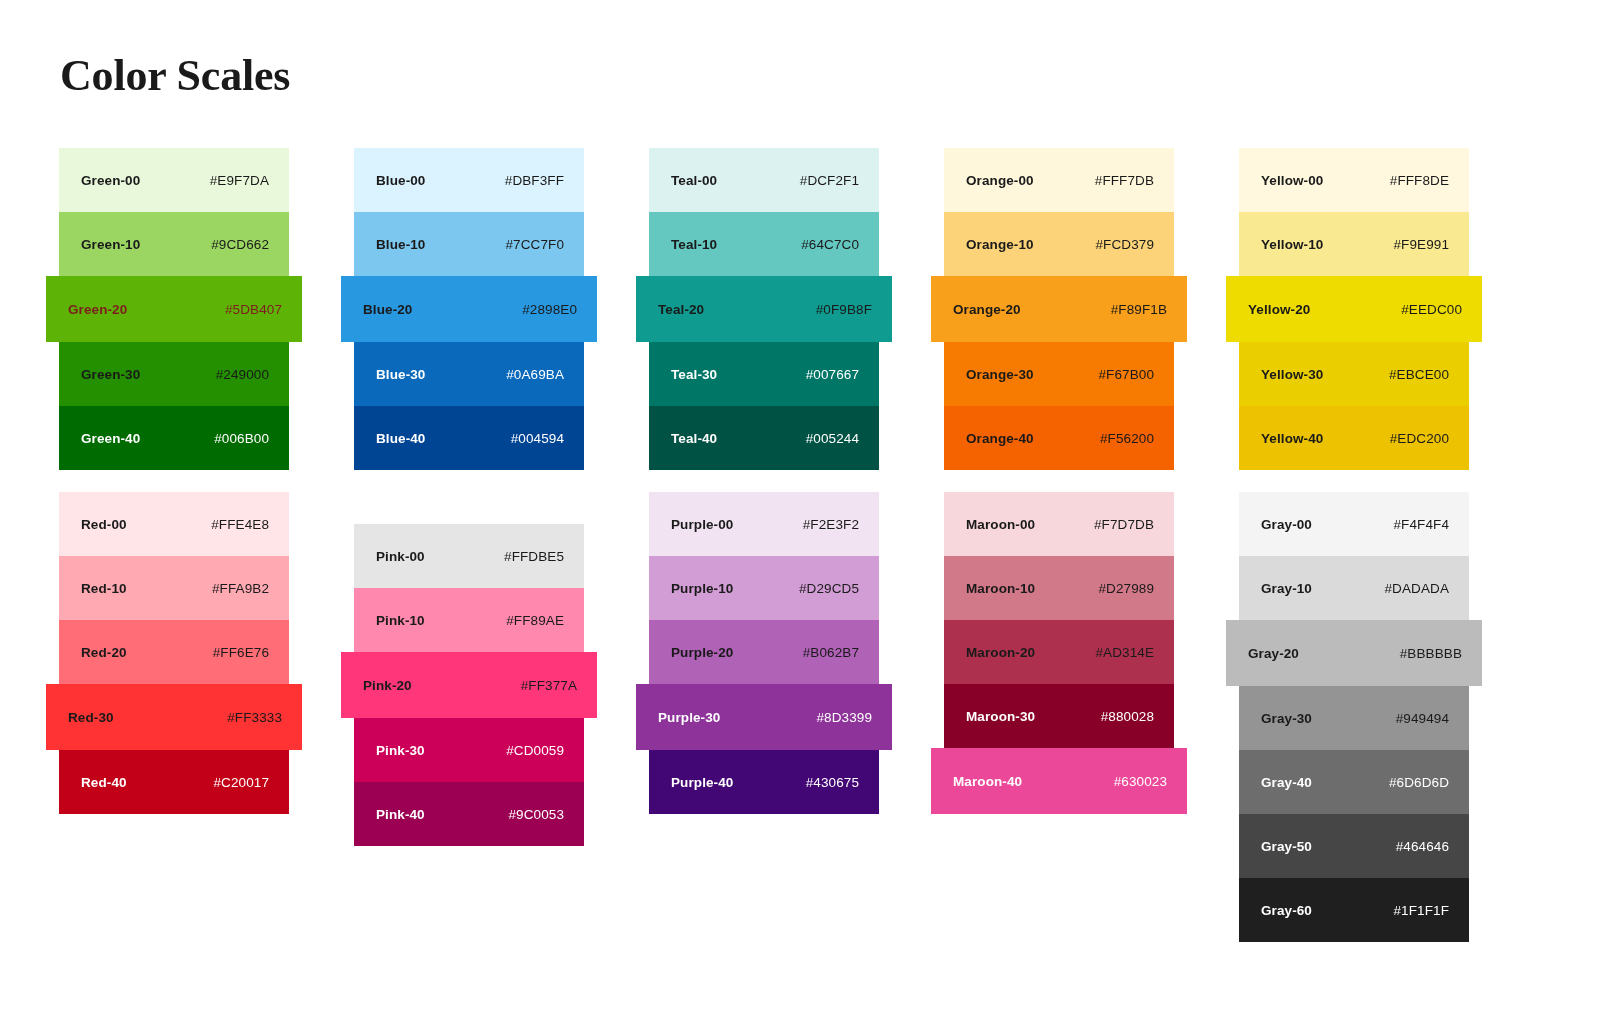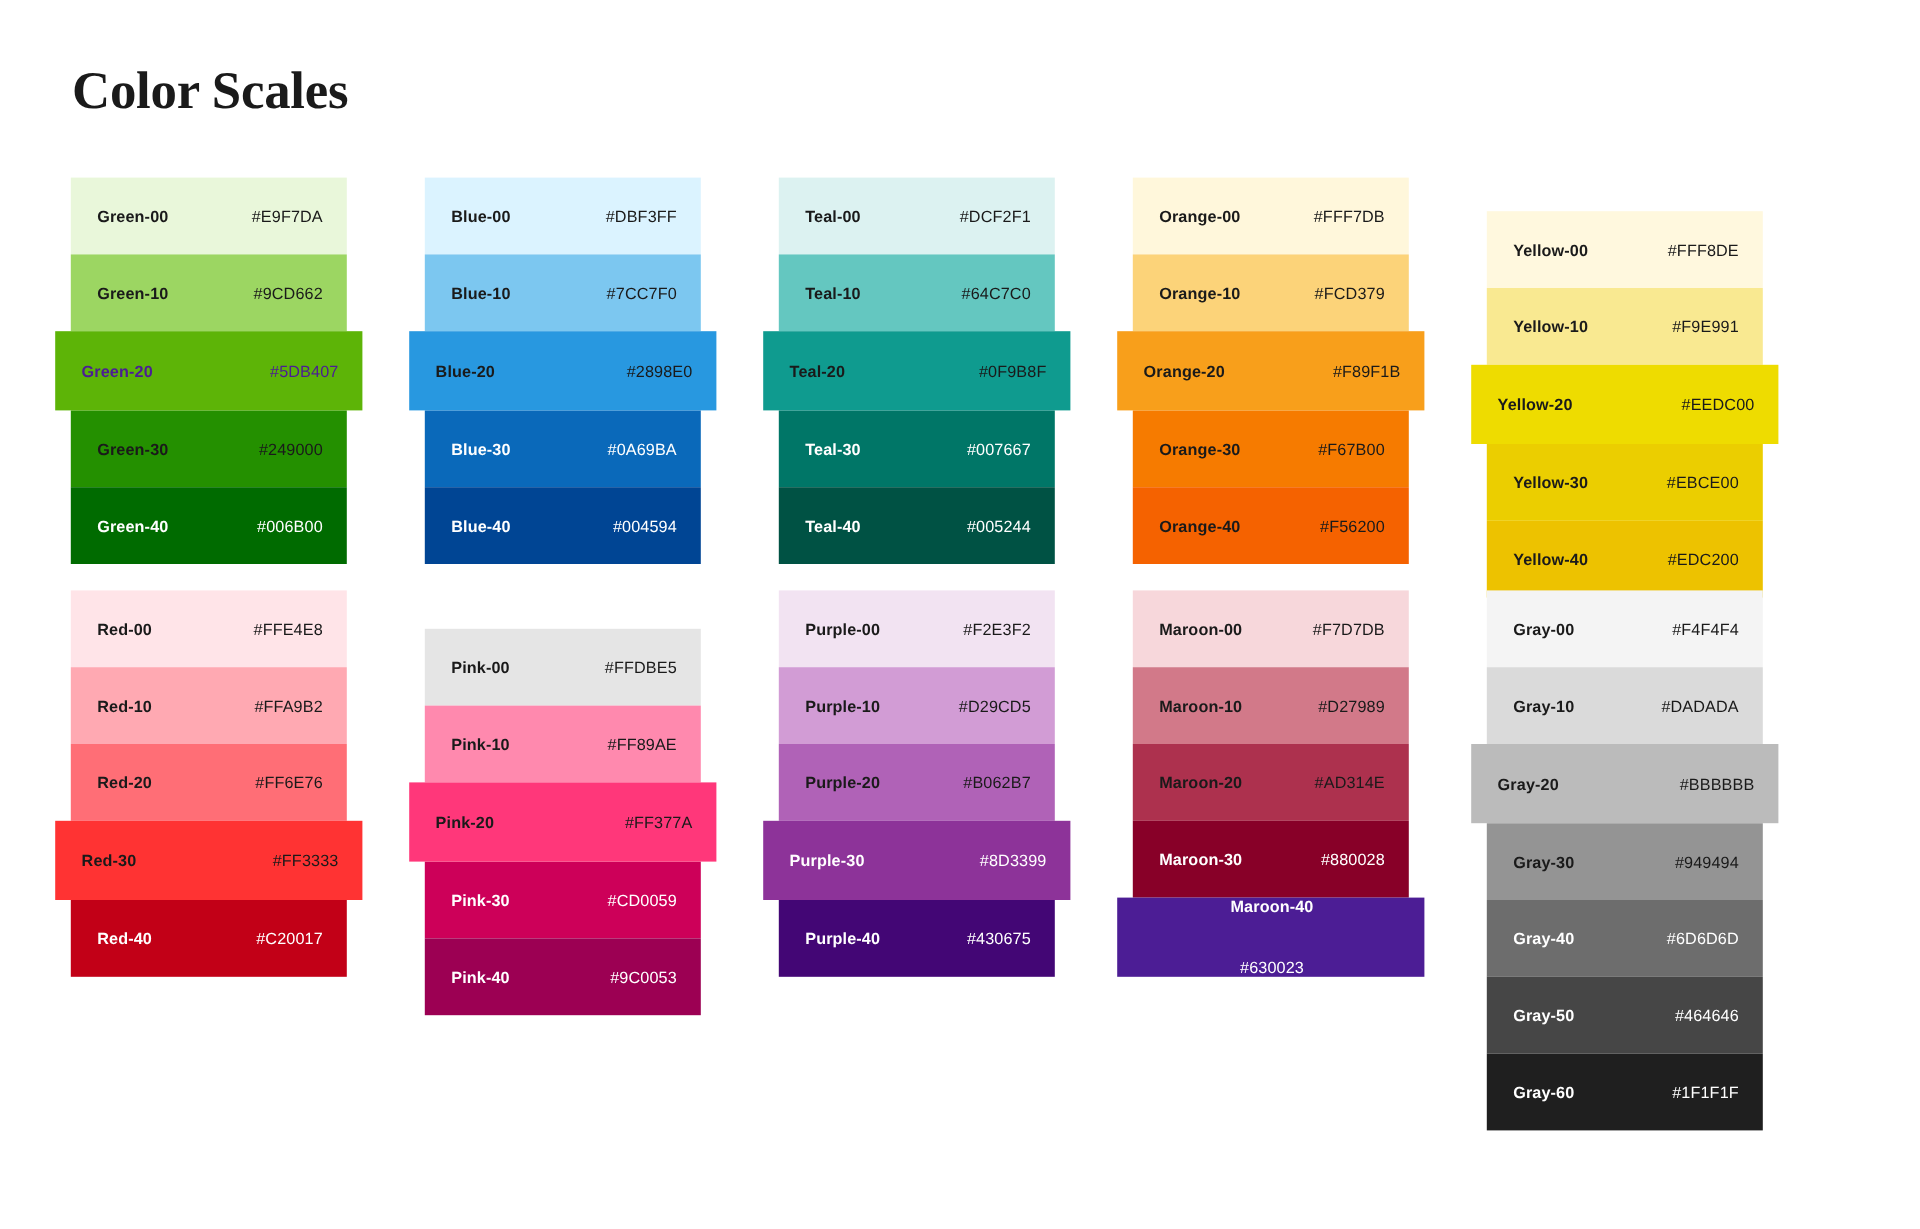--- a/index.html
+++ b/index.html
@@ -82,21 +82,21 @@
     <div class="scale-row row-1">
       <div class="scale-column" style="left: 59px;">
         <div class="swatch" style="background: rgb(233, 247, 218); color: rgb(26, 26, 26);">
           <span class="swatch-label">Green-00</span>
           <span class="swatch-hex">#E9F7DA</span>
         </div>
         <div class="swatch" style="background: rgb(156, 214, 98); color: rgb(26, 26, 26);">
           <span class="swatch-label">Green-10</span>
           <span class="swatch-hex">#9CD662</span>
         </div>
-        <div class="swatch emphasized" style="background: rgb(93, 180, 7); color: #4c1d95;">
+        <div class="swatch emphasized" style="background: rgb(93, 180, 7); color: #7f1d1d;">
           <span class="swatch-label">Green-20</span>
           <span class="swatch-hex">#5DB407</span>
         </div>
         <div class="swatch" style="background: rgb(36, 144, 0); color: rgb(26, 26, 26); align-items: center;">
           <span class="swatch-label">Green-30</span>
           <span class="swatch-hex">#249000</span>
         </div>
         <div class="swatch" style="background: rgb(0, 107, 0); color: rgb(255, 255, 255);">
           <span class="swatch-label">Green-40</span>
           <span class="swatch-hex">#006B00</span>
@@ -162,21 +162,21 @@
         <div class="swatch" style="background: rgb(246, 123, 0); color: rgb(26, 26, 26);">
           <span class="swatch-label">Orange-30</span>
           <span class="swatch-hex">#F67B00</span>
         </div>
         <div class="swatch" style="background: rgb(245, 98, 0); color: rgb(26, 26, 26);">
           <span class="swatch-label">Orange-40</span>
           <span class="swatch-hex">#F56200</span>
         </div>
       </div>
       <div class="scale-column" style="left: 1239px;">
-        <div class="swatch" style="background: rgb(255, 248, 222); color: rgb(26, 26, 26); margin-top: 28px;">
+        <div class="swatch" style="background: rgb(255, 248, 222); color: rgb(26, 26, 26);">
           <span class="swatch-label">Yellow-00</span>
           <span class="swatch-hex">#FFF8DE</span>
         </div>
         <div class="swatch" style="background: rgb(249, 233, 145); color: rgb(26, 26, 26);">
           <span class="swatch-label">Yellow-10</span>
           <span class="swatch-hex">#F9E991</span>
         </div>
         <div class="swatch emphasized" style="background: rgb(238, 220, 0); color: rgb(26, 26, 26);">
           <span class="swatch-label">Yellow-20</span>
           <span class="swatch-hex">#EEDC00</span>
@@ -268,21 +268,21 @@
           <span class="swatch-hex">#D27989</span>
         </div>
         <div class="swatch" style="background: rgb(173, 49, 78); color: rgb(26, 26, 26);">
           <span class="swatch-label">Maroon-20</span>
           <span class="swatch-hex">#AD314E</span>
         </div>
         <div class="swatch" style="background: rgb(136, 0, 40); color: rgb(255, 255, 255);">
           <span class="swatch-label">Maroon-30</span>
           <span class="swatch-hex">#880028</span>
         </div>
-        <div class="swatch emphasized" style="background: #4c1d95; color: rgb(255, 255, 255); flex-direction: column;">
+        <div class="swatch emphasized" style="background: #ec4899; color: rgb(255, 255, 255);">
           <span class="swatch-label">Maroon-40</span>
           <span class="swatch-hex">#630023</span>
         </div>
       </div>
       <div class="scale-column" style="left: 1239px;">
         <div class="swatch" style="background: rgb(244, 244, 244); color: rgb(26, 26, 26);">
           <span class="swatch-label">Gray-00</span>
           <span class="swatch-hex">#F4F4F4</span>
         </div>
         <div class="swatch" style="background: rgb(218, 218, 218); color: rgb(26, 26, 26); gap: 20px;">

